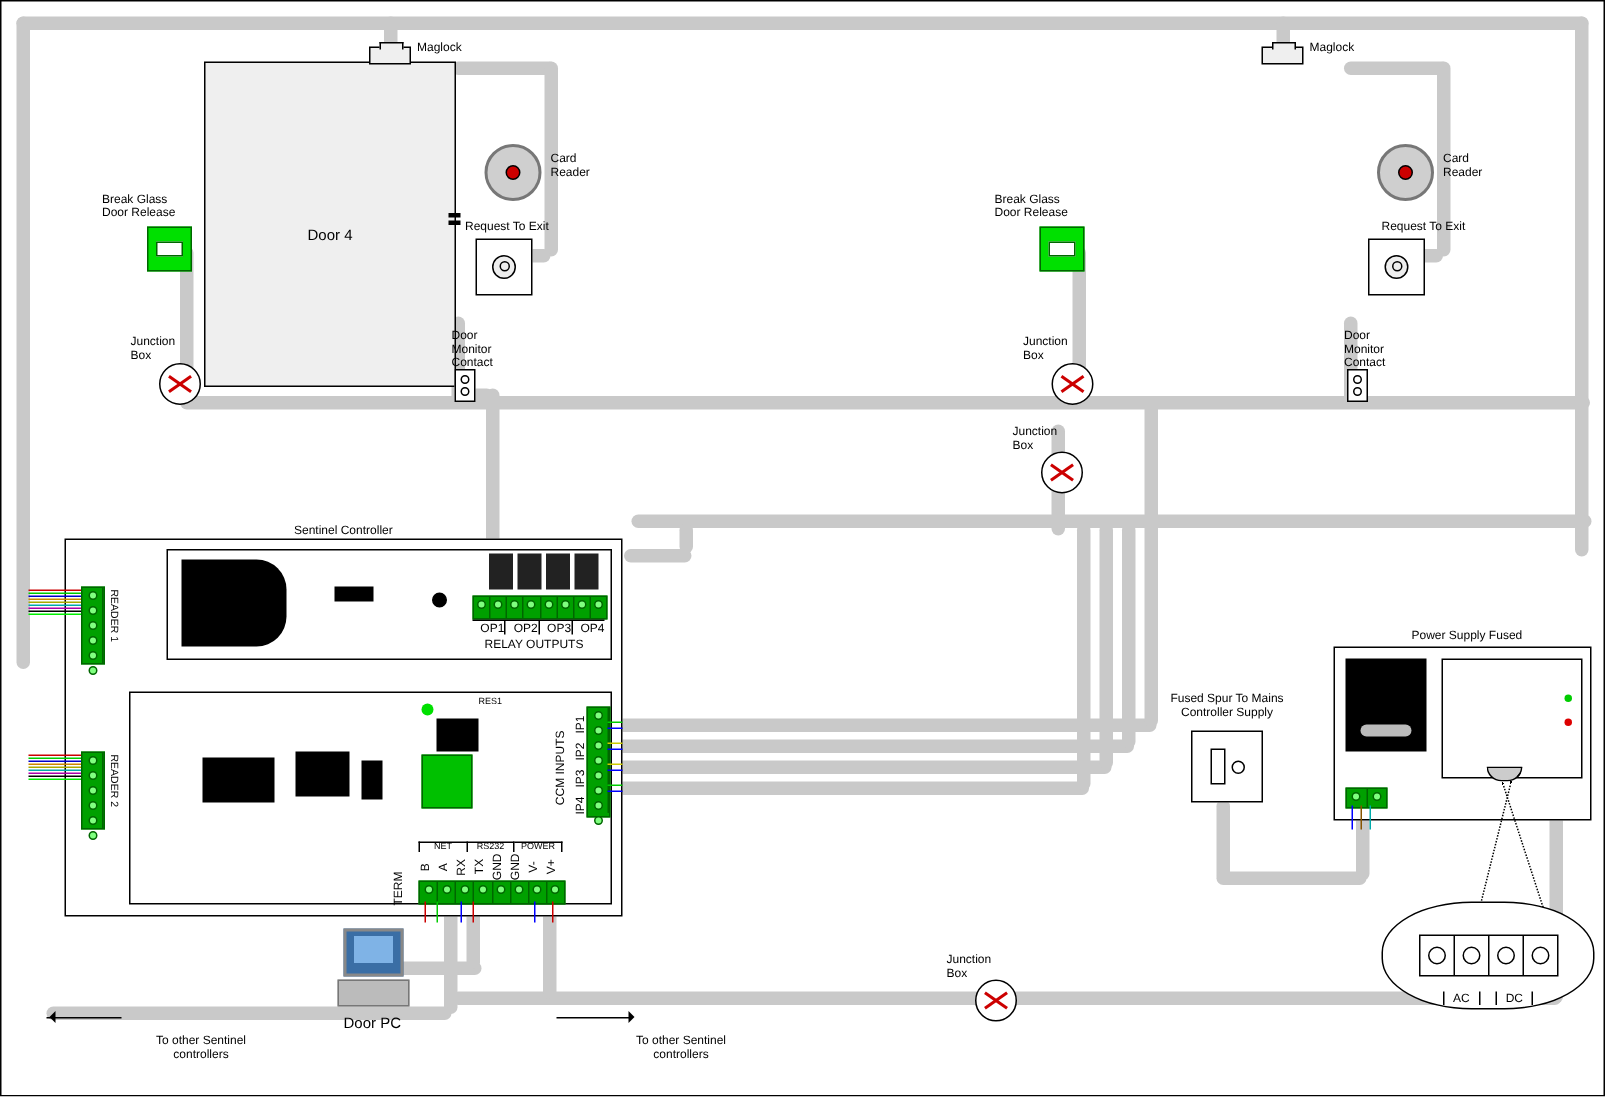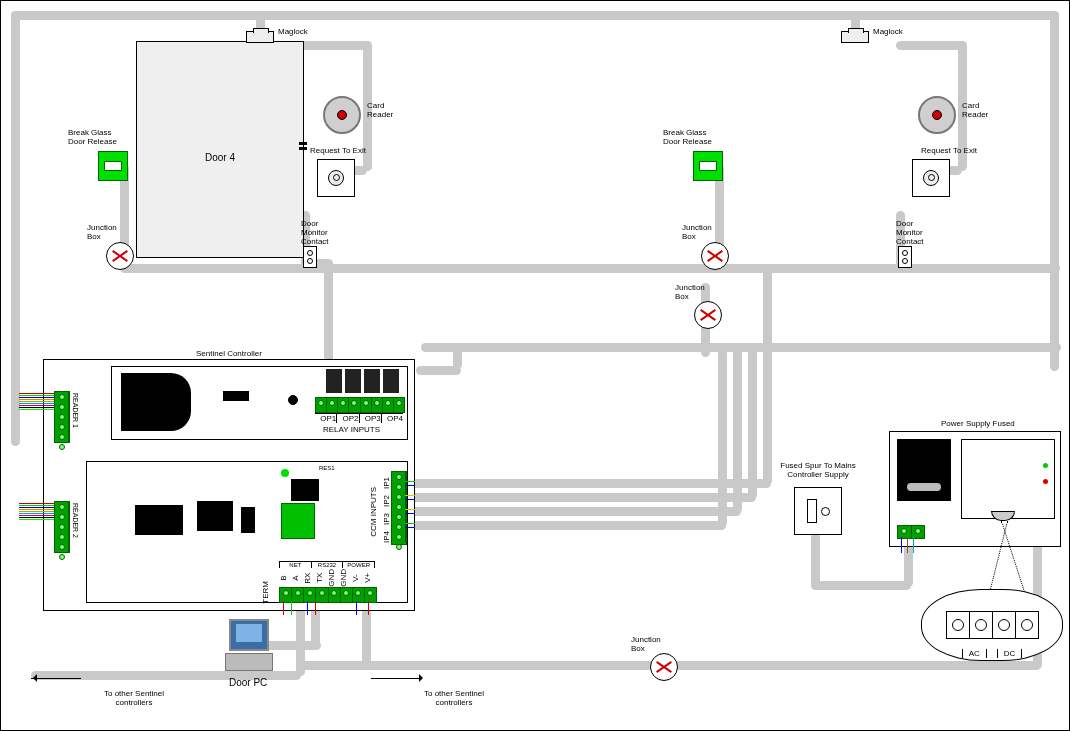--- a/index.html
+++ b/index.html
@@ -212,21 +212,21 @@
       <div class="pin"></div>
       <div class="pin"></div>
       <div class="pin"></div>
   </div>
   <div class="oplabel" style="left:314px;top:412px;width:88px">
     <span>OP1</span>
     <span>OP2</span>
     <span>OP3</span>
     <span>OP4</span>
   </div>
-  <div class="lbl small" style="left:322px;top:424px">RELAY INPUTS</div>
+  <div class="lbl small" style="left:322px;top:424px">RELAY OUTPUTS</div>
 
   <div class="term" style="left:53px;top:390px;width:14px;height:50px;flex-direction:column">
     <div class="pin"></div>
       <div class="pin"></div>
       <div class="pin"></div>
       <div class="pin"></div>
       <div class="pin"></div>
       <div class="pin"></div>
   </div>
   <div class="reader-hdr" style="left:71px;top:392px">READER 1</div>
@@ -366,21 +366,21 @@
     </div>
   <div style="position:absolute;left:990px;top:510px;width:22px;height:8px;border:1px solid #000;border-radius:0 0 10px 10px;background:#ccc"></div>
 
   <div style="position:absolute;left:900px;top:536px;width:1px;height:16px;background:#00f"></div>
   <div style="position:absolute;left:906px;top:536px;width:1px;height:16px;background:#850"></div>
   <div style="position:absolute;left:912px;top:536px;width:1px;height:16px;background:#0aa"></div>
 
   <div style="position:absolute;left:1000px;top:520px;width:1px;height:100px;border-left:1px dotted #000;transform:rotate(-18deg);transform-origin:top"></div>
   <div style="position:absolute;left:1006px;top:520px;width:1px;height:106px;border-left:1px dotted #000;transform:rotate(14deg);transform-origin:top"></div>
 
-  <div class="bubble" style="left:920px;top:588px">
+  <div class="bubble" style="left:920px;top:600px">
     <div class="tb">
         <div></div>
         <div></div>
         <div></div>
         <div></div>
       </div>
     <div class="cap">
       <span style="border-left:1px solid #000;border-right:1px solid #000;padding:0 6px"><span>AC</span></span>
       <span style="border-left:1px solid #000;border-right:1px solid #000;padding:0 6px"><span>DC</span></span>
     </div>

